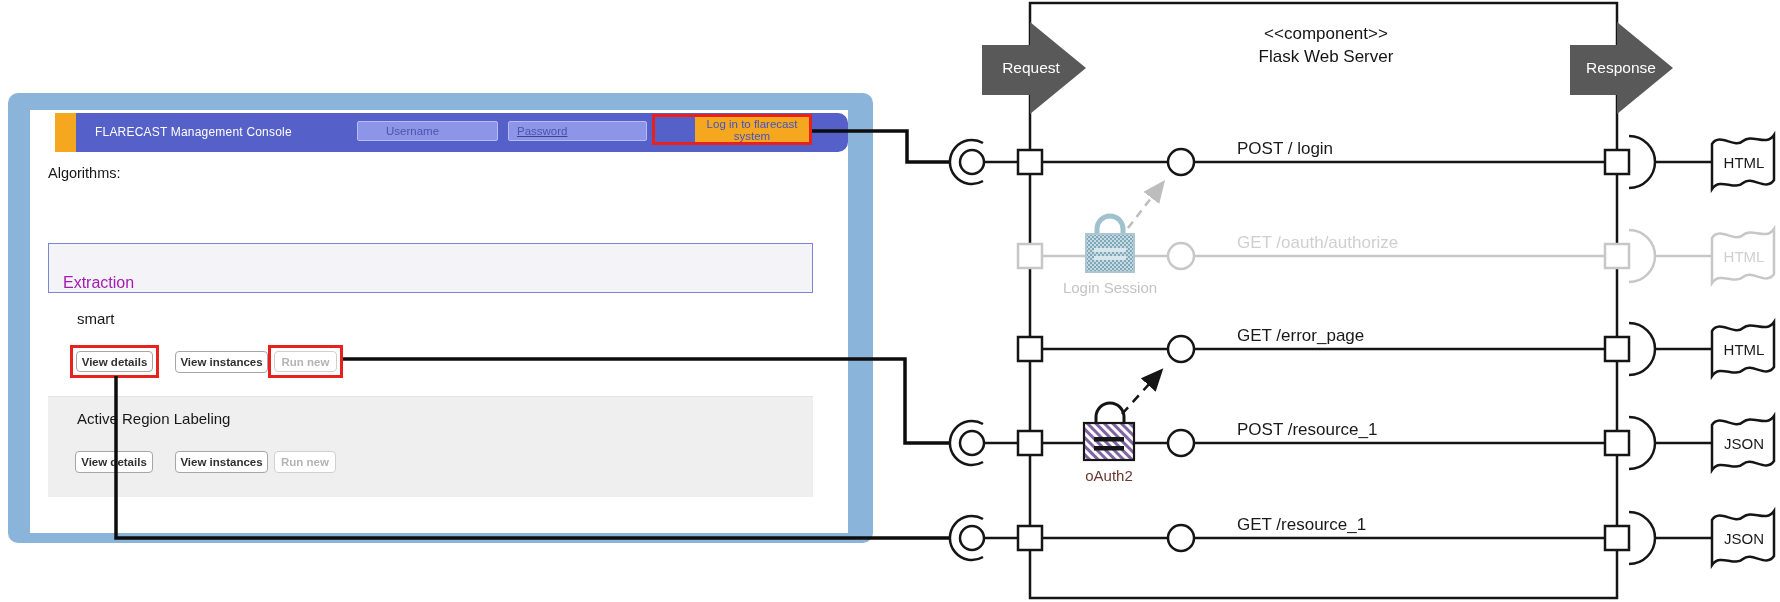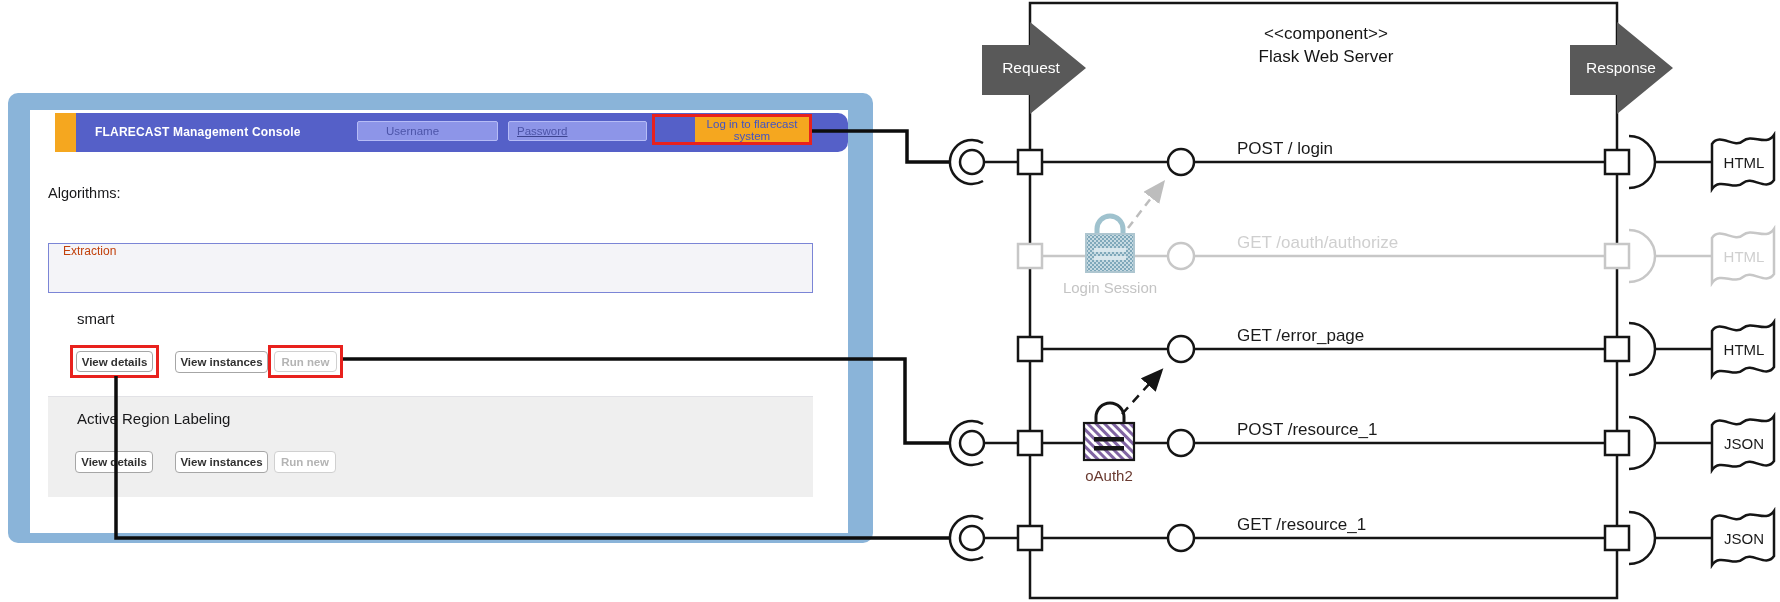--- a/index.html
+++ b/index.html
@@ -6,35 +6,35 @@
   .stage{position:relative;width:1780px;height:602px;background:#fff;overflow:hidden;
          font-family:"Liberation Sans",sans-serif;}
   .abs{position:absolute;box-sizing:border-box;}
 
   
   .frame{left:8px;top:93px;width:865px;height:450px;background:#8ab4d9;border-radius:10px;}
   .viewport{left:30px;top:110px;width:818px;height:423px;background:#ffffff;}
   .brand-tab{left:55px;top:113px;width:21px;height:39px;background:#f5a71f;}
   .hdr{left:76px;top:113px;width:772px;height:39px;background:#5560c8;border-radius:0 10px 10px 0;}
   .hdr-title{left:95px;top:113px;height:39px;line-height:39px;color:#ffffff;
-             font-size:12px;font-weight:bold;letter-spacing:.2px;}
+             font-size:12px;font-weight:normal;letter-spacing:.2px;}
   .login-inp{position:absolute;box-sizing:border-box;height:20px;background:#8d95e8;
              border:1px solid #b6bcf6;color:#3d448f;font-size:11.5px;padding:0 8px;border-radius:2px;
              font-family:"Liberation Sans",sans-serif;}
   .login-inp::placeholder{color:#4c54a8;opacity:1;}
   .inp-user{left:357px;top:121px;width:141px;padding-left:28px;}
   .inp-pass{left:508px;top:121px;width:139px;text-decoration:underline;}
   .annot{border:3px solid #e8211d;}
   .login-annot{left:652px;top:114px;width:160px;height:31px;display:flex;padding-left:40px;}
   .login-btn{flex:1;background:#f5a71f;border:none;color:#4153c5;font-size:11.5px;
              font-family:"Liberation Sans",sans-serif;cursor:pointer;padding:0 4px;}
-  .algorithms{left:48px;top:165px;font-size:14.5px;color:#18181a;margin-top:20px;}
+  .algorithms{left:48px;top:165px;font-size:14.5px;color:#18181a;}
   .ext-panel{left:48px;top:243px;width:765px;height:50px;background:#f4f4f8;
-             border:1px solid #7b85d6;display:flex;align-items:flex-start;padding-left:14px;
-             color:#c2410c;font-size:12px;}
+             border:1px solid #7b85d6;display:flex;align-items:flex-end;padding-left:14px;
+             color:#a21caf;font-size:16px;}
   .sections{left:48px;top:293px;width:765px;height:204px;border:1px solid #dcdce2;border-top:none;}
   .sec-smart{left:48px;top:293px;width:765px;height:103px;background:#ffffff;}
   .sec-arl{left:48px;top:396px;width:765px;height:101px;background:#efefef;border-top:1px solid #e2e2e6;}
   .algo-name{font-size:15px;color:#18181a;}
   .smart-name{left:77px;top:310px;}
   .arl-name{left:77px;top:410px;}
   .ui-btn{position:absolute;box-sizing:border-box;height:22px;background:#fff;
           border:1px solid #a6a6a6;border-radius:4px;font-size:11.5px;font-weight:bold;color:#303030;
           font-family:"Liberation Sans",sans-serif;cursor:pointer;padding:1px;}
   .ui-btn.disabled{color:#b4b4b4;border-color:#d0d0d0;}

